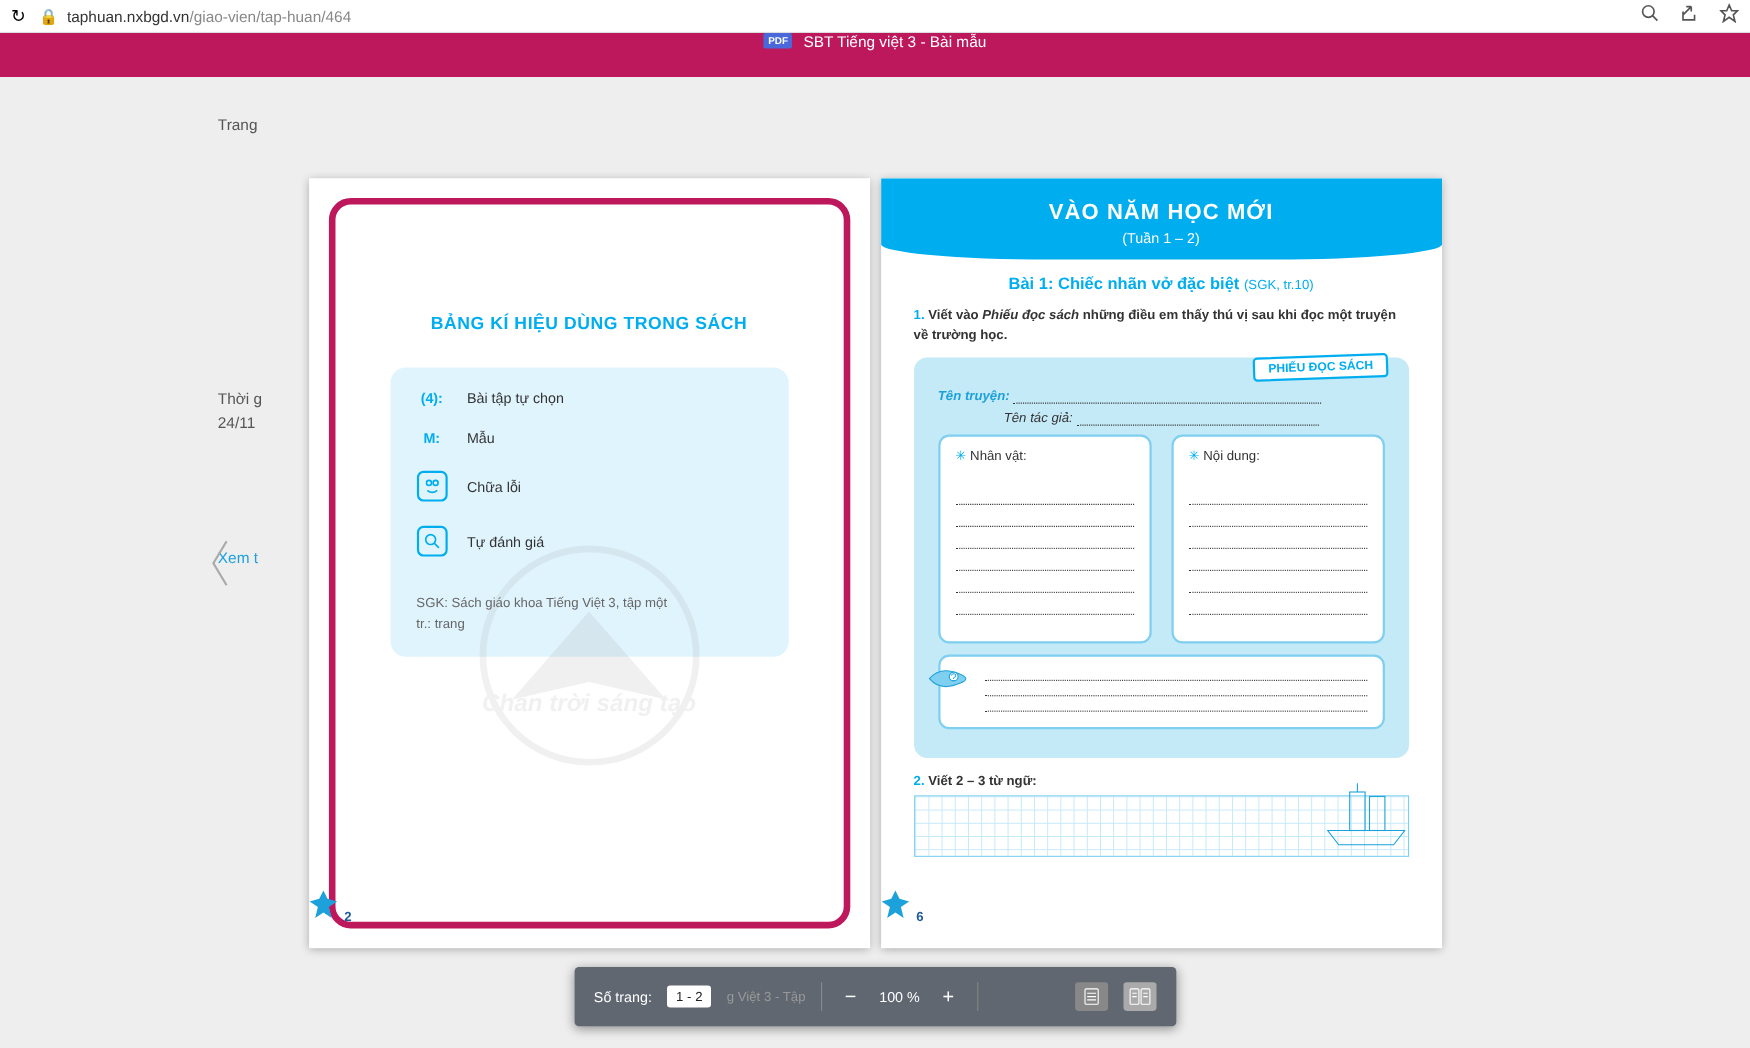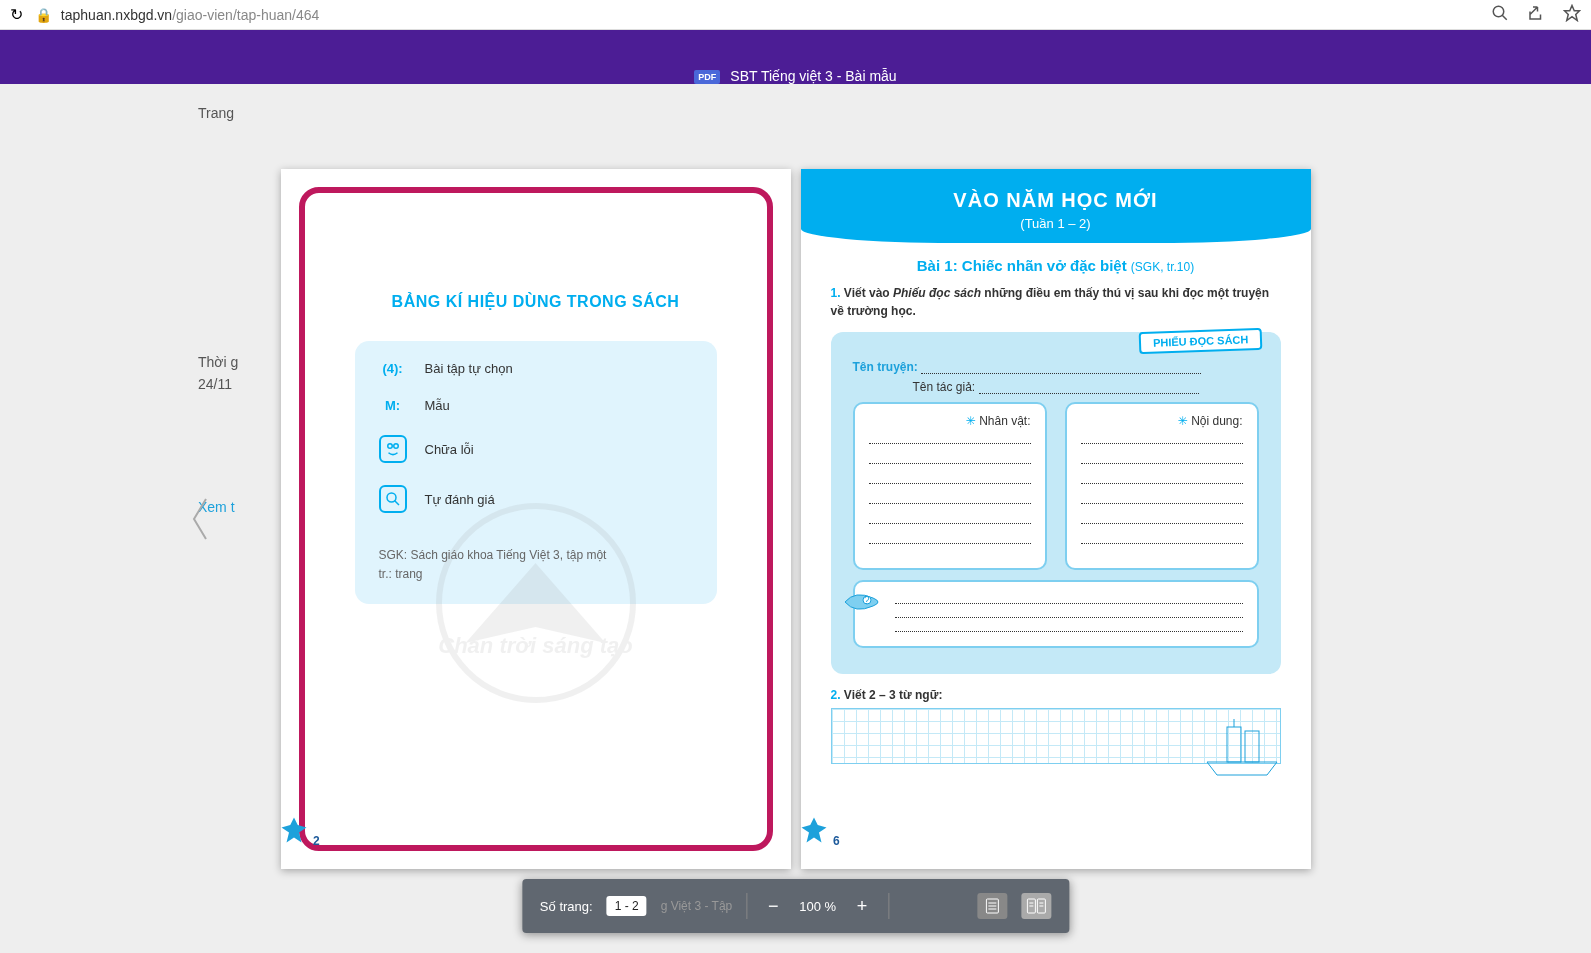--- a/index.html
+++ b/index.html
@@ -11,21 +11,21 @@
 .browser-icons { display: flex; gap: 18px; align-items: center; color: #555; }
 
 .page-bg { position: relative; height: calc(100vh - 30px); background: #eee; }
 .bg-header-text { position: absolute; top: 4px; left: 0; color: #b22; font-size: 10px; font-weight: bold; }
 .bg-trang { position: absolute; top: 75px; left: 198px; font-size: 14px; color: #555; }
 .bg-thoi { position: absolute; top: 324px; left: 198px; font-size: 14px; color: #555; }
 .bg-date { position: absolute; top: 346px; left: 198px; font-size: 14px; color: #555; }
 .bg-xem { position: absolute; top: 421px; left: 198px; font-size: 14px; color: #1da1db; margin-top: 48px; }
 
 .pdf-viewer { position: absolute; left: 0; right: 0; top: 0; bottom: 0; display: flex; flex-direction: column; }
-.pdf-titlebar { background: #4c1d95; height: 54px; display: flex; align-items: flex-end; justify-content: center; gap: 10px; color: #fff; font-size: 14px; }
+.pdf-titlebar { background: #be185d; height: 40px; display: flex; align-items: flex-start; justify-content: center; gap: 10px; color: #fff; font-size: 14px; }
 .pdf-badge { background: #4a68d9; color: #fff; font-size: 9px; font-weight: bold; padding: 2px 4px; border-radius: 2px; }
 
 .pdf-stage { flex: 1; position: relative; display: flex; align-items: center; justify-content: center; }
 .nav-arrow { position: absolute; top: 50%; transform: translateY(-50%); width: 40px; height: 80px; display: flex; align-items: center; justify-content: center; cursor: pointer; color: #aaa; }
 .nav-arrow.left { left: 180px; }
 .nav-arrow.right { right: 280px; }
 .nav-arrow svg { width: 24px; height: 48px; stroke: #aaa; stroke-width: 2; fill: none; }
 
 .spread { display: flex; gap: 10px; height: 700px; margin-top: 1px; }
 .page { width: 510px; height: 700px; background: #fff; box-shadow: 0 2px 8px rgba(0,0,0,0.3); position: relative; overflow: hidden; }
@@ -55,26 +55,26 @@
 .rp-sub { font-size: 13px; margin-top: 4px; }
 .rp-body { padding: 14px 30px 0; font-size: 12px; color: #333; }
 .rp-bai { text-align: center; color: #00aeef; font-weight: bold; font-size: 15px; }
 .rp-bai-ref { font-weight: normal; font-size: 12px; }
 .rp-q1 { margin-top: 10px; font-size: 12px; line-height: 1.5; }
 .rp-q1 b { color: #00aeef; }
 .rp-q1 i { font-style: italic; }
 
 .reading-card { background: #c4e9f7; border-radius: 12px; margin-top: 12px; padding: 22px 22px 26px; position: relative; }
 .reading-card .pds-label { position: absolute; top: -2px; right: 18px; background: #fff; color: #00aeef; border: 2px solid #00aeef; padding: 3px 12px; font-size: 11px; font-weight: bold; border-radius: 4px; transform: rotate(-2deg); }
-.rc-line { font-size: 12px; margin: 6px 0; }
+.rc-line { font-size: 12px; margin: 6px 0; font-style: italic; }
 .rc-line .blue { color: #1da1db; font-weight: bold; }
 .dotted-row { border-bottom: 1px dotted #333; height: 14px; }
 .rc-cols { display: flex; gap: 18px; margin-top: 8px; }
 .rc-col { flex: 1; background: #fff; border: 2px solid #7ecff0; border-radius: 10px; padding: 10px 14px 18px; }
-.rc-col-title { font-size: 12px; text-align: right; margin-bottom: 2px; }
+.rc-col-title { font-size: 12px; text-align: left; margin-bottom: 24px; }
 .rc-col-title .star { color: #00aeef; }
 .rc-col .dotted-row { margin-bottom: 6px; }
 .rc-fish { margin-top: 10px; background: #fff; border: 2px solid #7ecff0; border-radius: 10px; padding: 8px 14px 14px 40px; position: relative; }
 .fish-icon { position: absolute; left: -12px; top: 6px; width: 44px; height: 28px; }
 .ship { position: absolute; right: 24px; bottom: 92px; width: 90px; height: 60px; }
 
 .rp-q2 { margin-top: 14px; font-size: 12px; }
 .rp-q2-title b { color: #00aeef; }
 .rp-q2-row { display: flex; gap: 40px; margin-top: 6px; font-size: 12px; }
 .rp-q2-m { color: #00aeef; font-weight: bold; }

